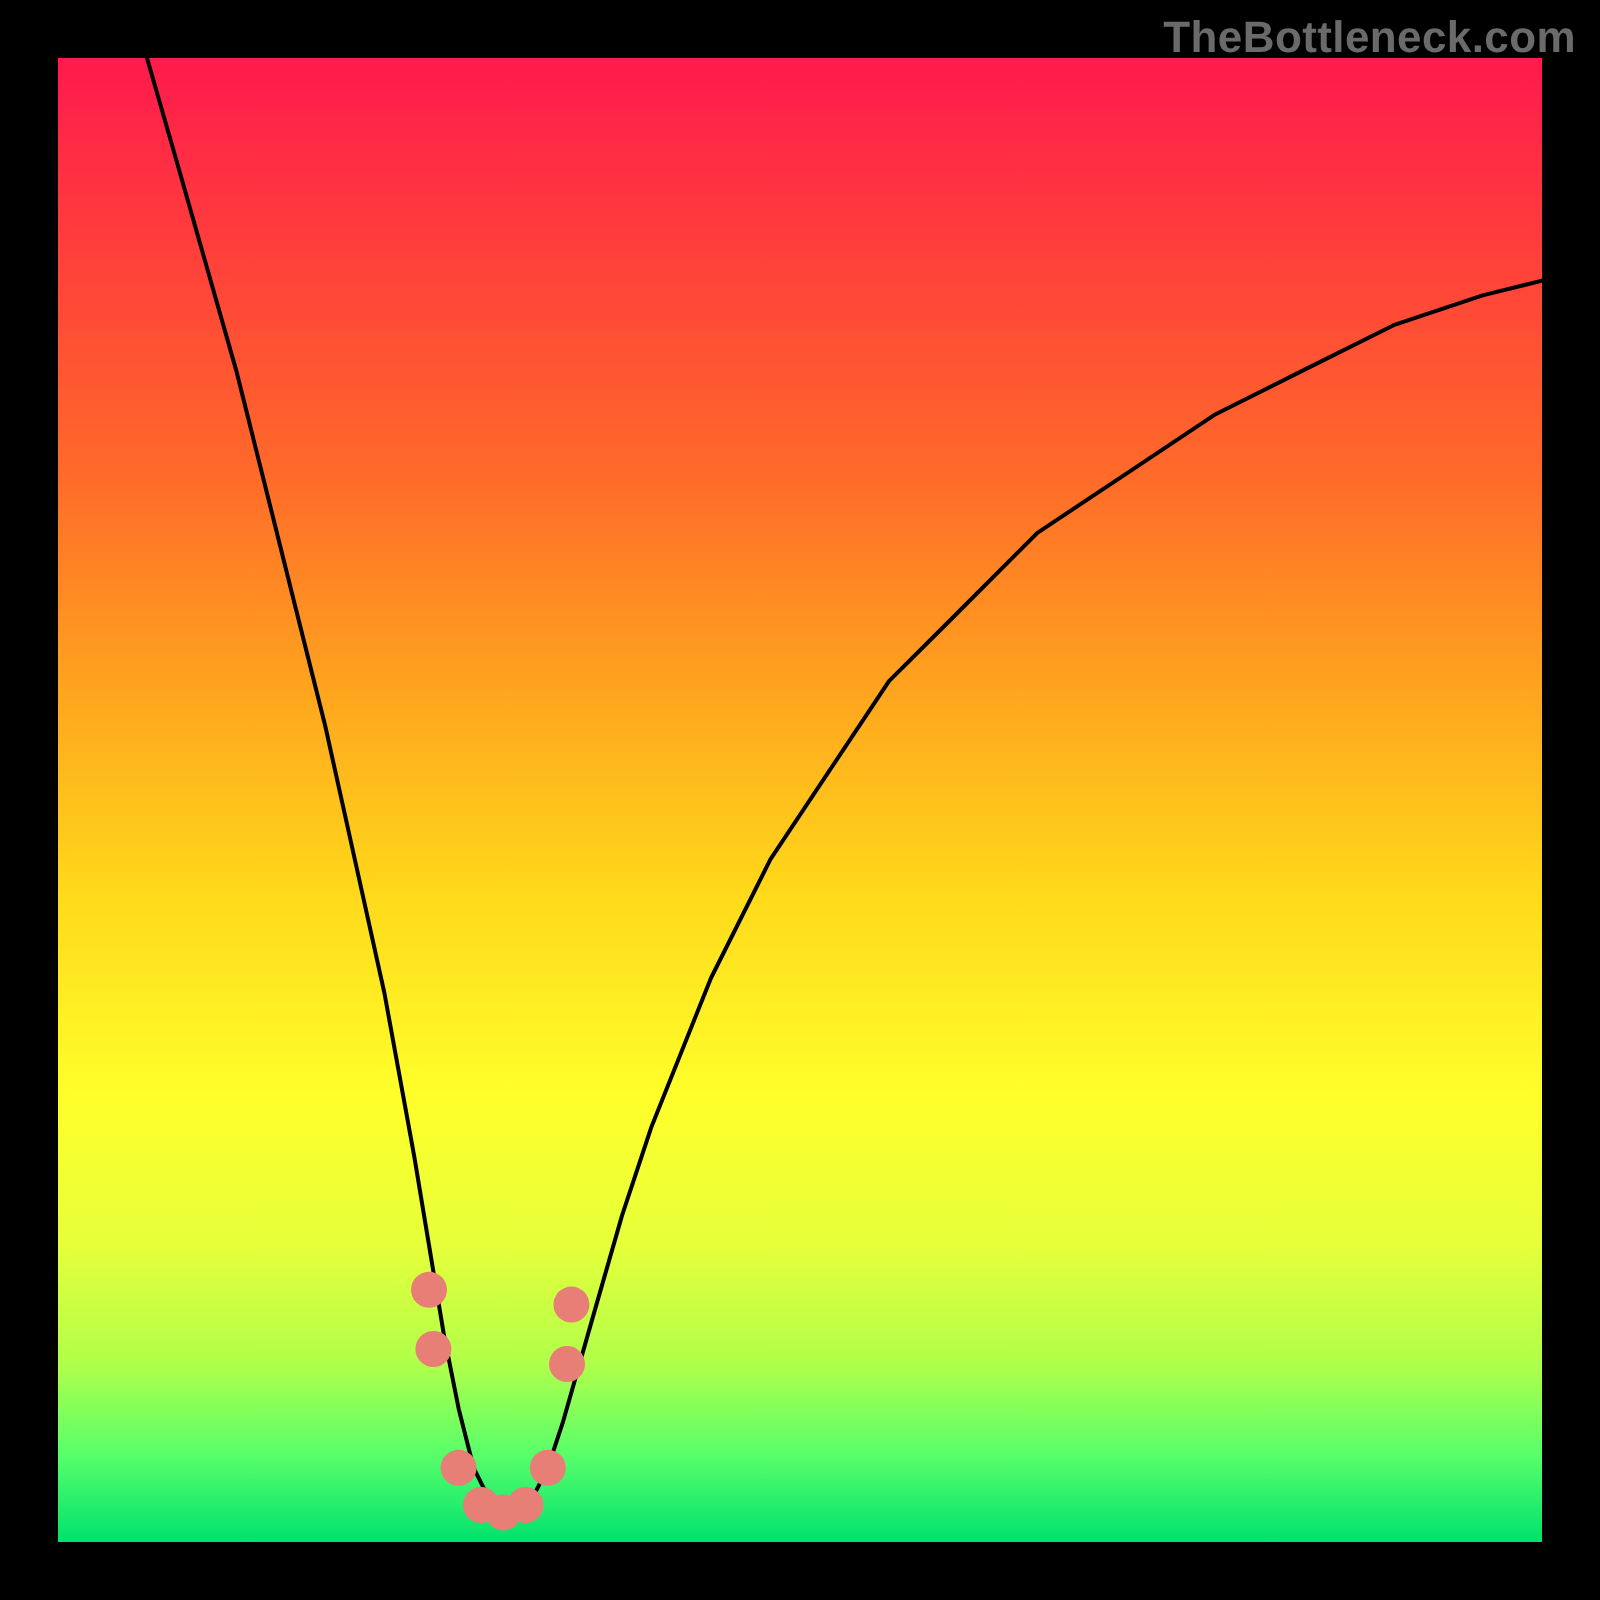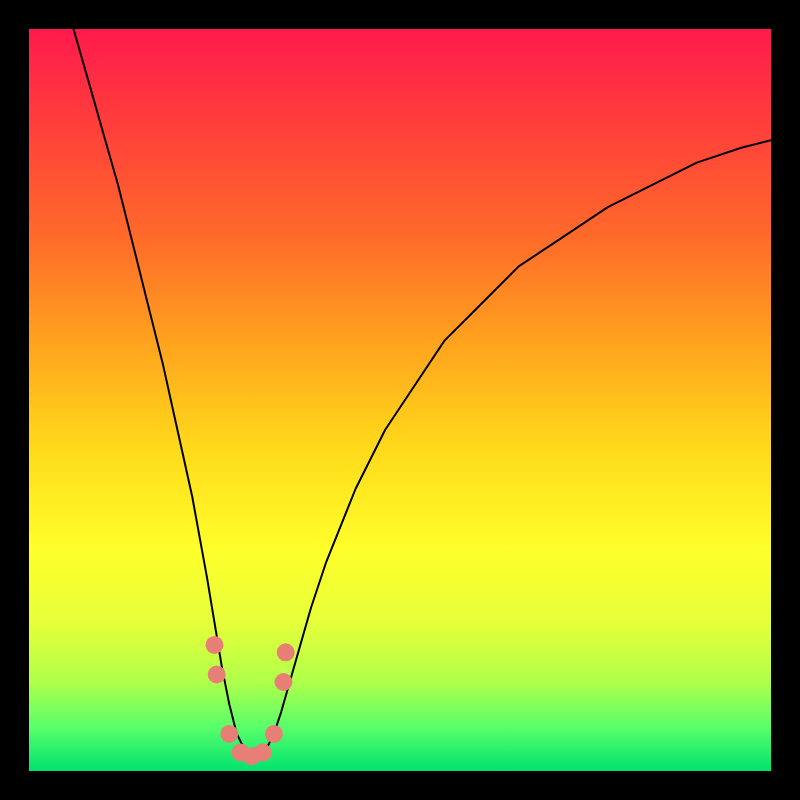--- a/index.html
+++ b/index.html
@@ -70,13 +70,14 @@
           <circle cx="200.3" cy="704.9" r="9" class="dot"></circle>
           <circle cx="211.5" cy="723.5" r="9" class="dot"></circle>
           <circle cx="222.6" cy="727.2" r="9" class="dot"></circle>
           <circle cx="233.7" cy="723.5" r="9" class="dot"></circle>
           <circle cx="244.9" cy="704.9" r="9" class="dot"></circle>
           <circle cx="254.5" cy="653.0" r="9" class="dot"></circle>
           <circle cx="256.7" cy="623.3" r="9" class="dot"></circle>
         </g>
     </svg>
   </div>
+  <div class="watermark">TheBottleneck.com</div>
 </div>
 
 </body></html>

